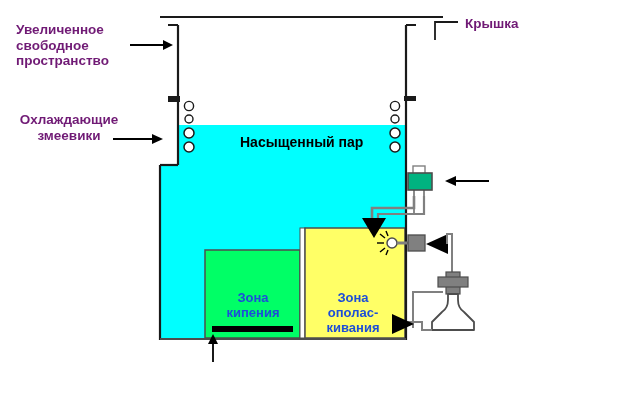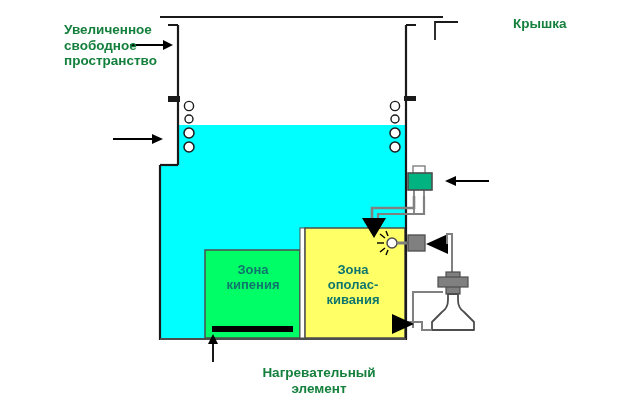--- a/index.html
+++ b/index.html
@@ -26,33 +26,33 @@
     width: 628px;
     height: 412px;
     display: block;
   }
   .callout {
     position: absolute;
     font-family: "Liberation Sans", sans-serif;
     font-weight: bold;
     font-size: 13.5px;
     line-height: 15.5px;
-    color: #15803d;
+    color: #701a75;
     white-space: pre-line;
-    margin-left: 48px;
   }
   .zone-label {
     position: absolute;
     font-family: "Liberation Sans", sans-serif;
     font-weight: bold;
     font-size: 13px;
     line-height: 15px;
-    color: #0f766e;
+    color: #1d4ed8;
     text-align: center;
     white-space: pre-line;
+    margin-top: 28px;
   }
   .vapor-label {
     position: absolute;
     font-family: "Liberation Sans", sans-serif;
     font-weight: bold;
     font-size: 14px;
     color: #000000;
     white-space: nowrap;
   }
   #label-expanded-headspace { left: 16px; top: 22px; text-align: left; }
@@ -180,27 +180,28 @@
       <line x1="213" y1="362" x2="213" y2="344" stroke="#000000" stroke-width="1.8"></line>
       <polygon points="208,344 213,334 218,344" fill="#000000"></polygon>
     </g>
 
   </svg>
 
   <div class="callout" id="label-expanded-headspace">Увеличенное
 свободное
 пространство</div>
 
+  <div class="callout" id="label-cooling-coils">Охлаждающие
+змеевики</div>
 
   <div class="callout" id="label-lid">Крышка</div>
 
 
-  <div class="callout" id="label-heating-element">Нагревательный
-элемент</div>
-
+
+  <div class="vapor-label" id="label-saturated-steam">Насыщенный пар</div>
 
   <div class="zone-label" id="label-boiling-zone">Зона
 кипения</div>
 
   <div class="zone-label" id="label-rinsing-zone">Зона
 ополас-
 кивания</div>
 
 </div>
 

